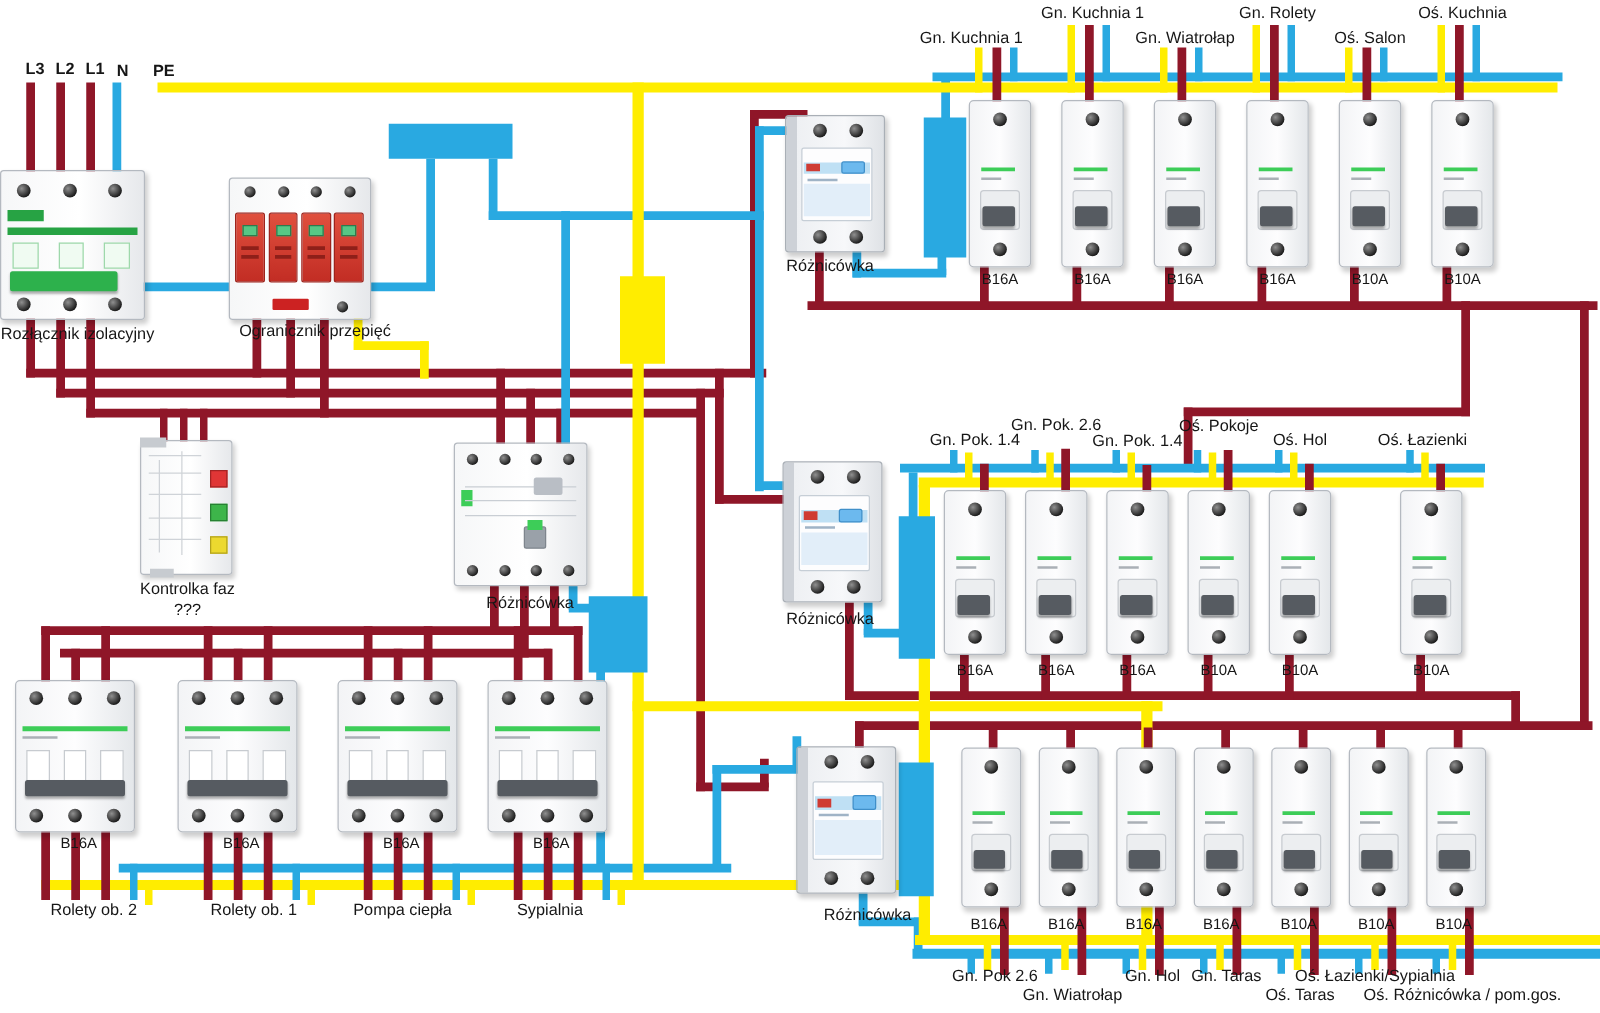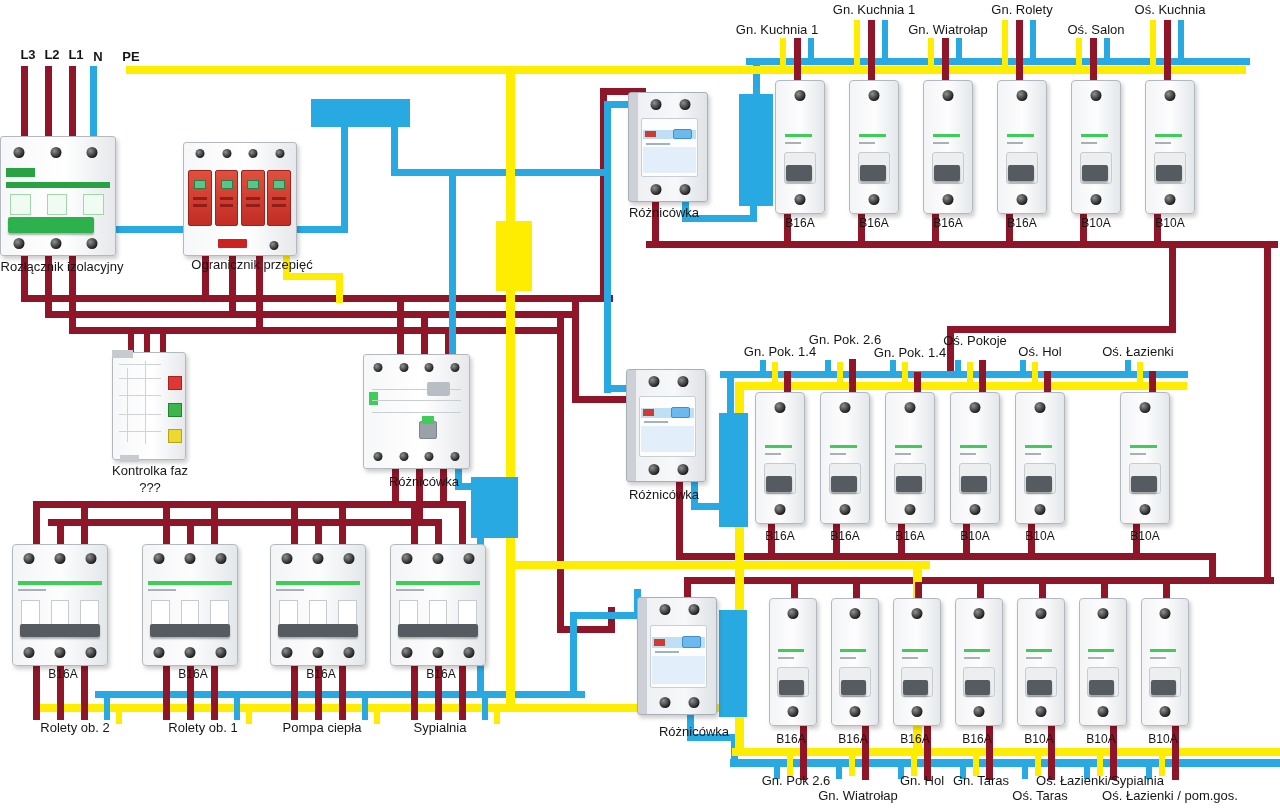--- a/index.html
+++ b/index.html
@@ -594,14 +594,14 @@
     <div class="wire" style="left:1146px;top:765px;width:6px;height:14px;background:#29a9e1"></div>
     <div class="dev mcb" style="left:1141px;top:598px;width:48px;height:128px">
       <i class="scr" style="left:50%;top:9px"></i>
       <i style="left:18%;top:40%;width:56%;height:3px;background:#3dcd58"></i>
       <i style="left:18%;top:46%;width:34%;height:2px;background:#aab0b6"></i>
       <i style="left:16%;top:54%;width:68%;height:24%;background:#eceef0;border:1px solid #c7cbd0;border-radius:3px"></i>
       <i style="left:20%;top:64%;width:54%;height:12%;background:#565b61;border-radius:2px;box-shadow:0 2px 2px rgba(0,0,0,.3)"></i>
       <i class="scr" style="left:50%;bottom:8px"></i>
     </div>
     <div class="lbl rate" style="left:1163px;top:733px">B10A</div>
-    <div class="lbl " style="left:1170px;top:789px">Oś. Łazienki / pom.gos.</div>
+    <div class="lbl " style="left:1170px;top:789px">Oś. Różnicówka / pom.gos.</div>
   </div>
 
 </body></html>

